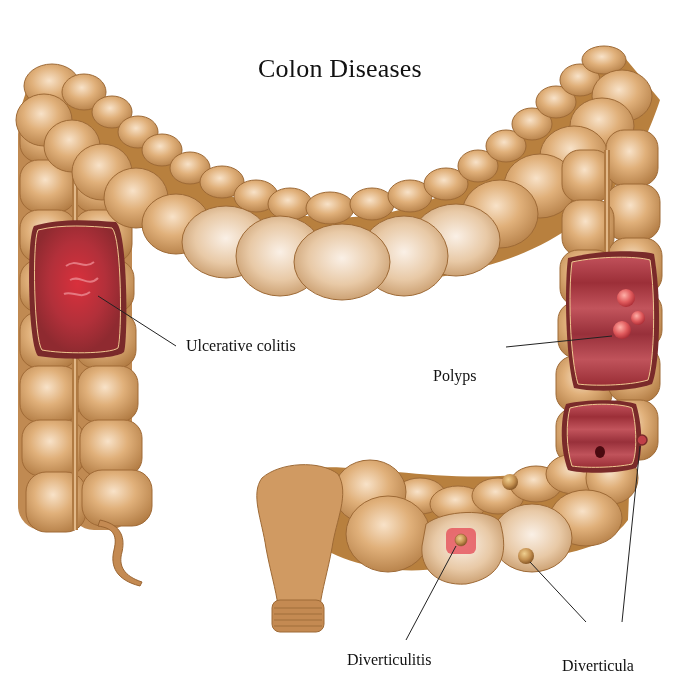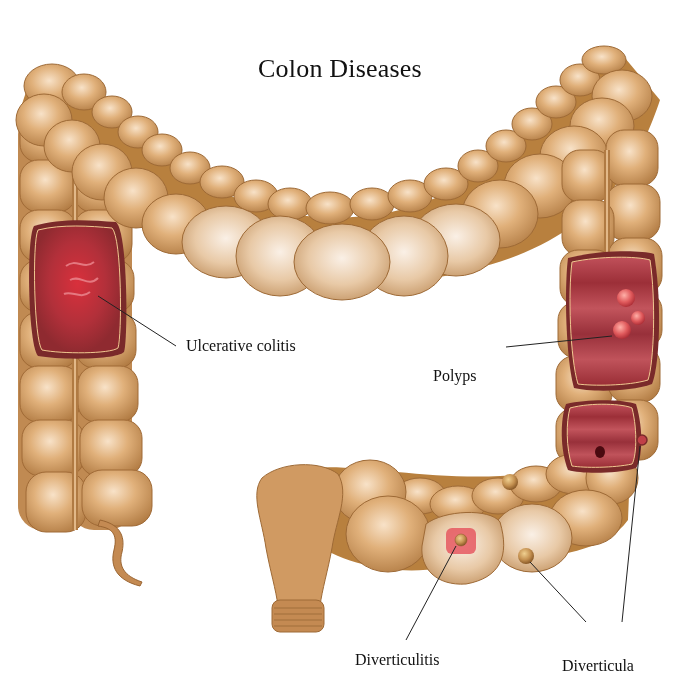--- a/index.html
+++ b/index.html
@@ -4,21 +4,21 @@
 <style>
   html, body { margin: 0; padding: 0; background: #ffffff; }
   body { width: 680px; height: 680px; position: relative; overflow: hidden;
          font-family: "DejaVu Sans", "Liberation Sans", sans-serif; }
   #stage { position: absolute; left: 0; top: 0; width: 680px; height: 680px; }
   .label { position: absolute; color: #111; white-space: nowrap; font-family: Liberation Serif, serif; }
   .title { left: 0; width: 680px; top: 54px; text-align: center; font-size: 26px; letter-spacing: 0.2px; }
   .lbl { font-size: 16px; text-align: center; }
   .lbl-uc { left: 186px; top: 337px; }
   .lbl-polyps { left: 433px; top: 337px; margin-top: 30px; }
-  .lbl-divitis { left: 355px; top: 651px; }
+  .lbl-divitis { left: 347px; top: 651px; }
   .lbl-diverticula { left: 562px; top: 629px; margin-top: 28px; }
   .lbl-diverticulosis { left: 546px; top: 650px; }
   .watermark { left: 430px; top: 688px; font-size: 16px; color: rgba(150,150,150,0.85);
                font-family: "Liberation Sans", sans-serif; }
 </style>
 </head>
 <body>
 
 <div id="stage">
   <svg width="680" height="680" viewBox="0 0 680 680" xmlns="http://www.w3.org/2000/svg">

